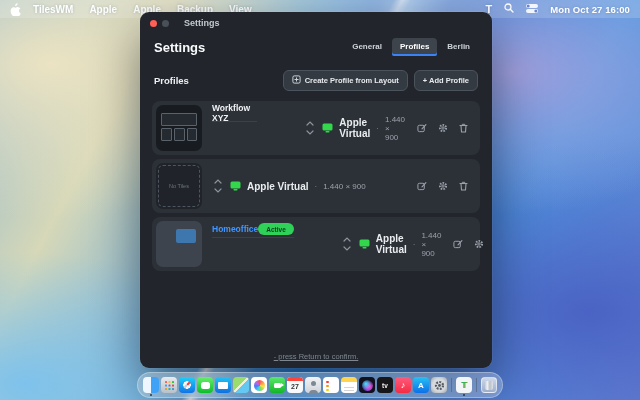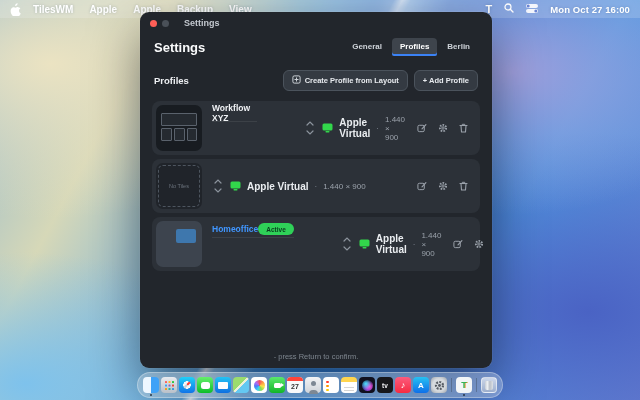--- a/index.html
+++ b/index.html
@@ -73,21 +73,21 @@
   .pname.activename{ color:#4096ff; }
   .badge{ margin-left:auto; background:#2fd158; color:#0b3d20; font-size:6.5px; font-weight:800; padding:2.5px 8px; border-radius:8px; }
   .detail-row{ flex:1; display:flex; align-items:center; gap:6px; padding-left:2px; }
   .reorder{ display:flex; flex-direction:column; gap:4px; margin-right:2px; }
   .ibtn{ background:none; border:none; padding:0; display:flex; align-items:center; justify-content:center; }
   .dispname{ font-size:10px; font-weight:700; color:#eaedf0; }
   .dot{ font-size:8px; color:#7b838d; }
   .res{ font-size:8px; color:#9aa1aa; }
   .sp{ flex:1; }
   .actions{ display:flex; align-items:center; gap:11px; margin-right:4px; }
-  .footer-hint{ position:absolute; bottom:7px; left:0; right:0; text-align:center; font-size:7.5px; color:#7e868f; }
+  .footer-hint{ position:absolute; bottom:7px; left:0; right:0; text-align:center; font-size:7.5px; color:#7e868f;text-decoration:underline; }
   
   .dock{
     position:absolute; bottom:2px; left:50%; transform:translateX(-50%);
     display:flex; align-items:center; gap:2px; padding:4px 5px;
     background:rgba(245,248,252,.28); backdrop-filter:blur(12px);
     border:.5px solid rgba(255,255,255,.3); border-radius:13px;
   }
   .di{ width:16px; height:16px; border-radius:4px; position:relative; display:flex; align-items:center; justify-content:center; font-size:8px; overflow:visible; }
   .di.running::after{ content:""; position:absolute; bottom:-3px; left:50%; margin-left:-1px; width:2px; height:2px; border-radius:50%; background:rgba(25,35,48,.85); }
   .dsep{ width:1px; height:14px; background:rgba(50,60,75,.35); margin:0 2px; }

